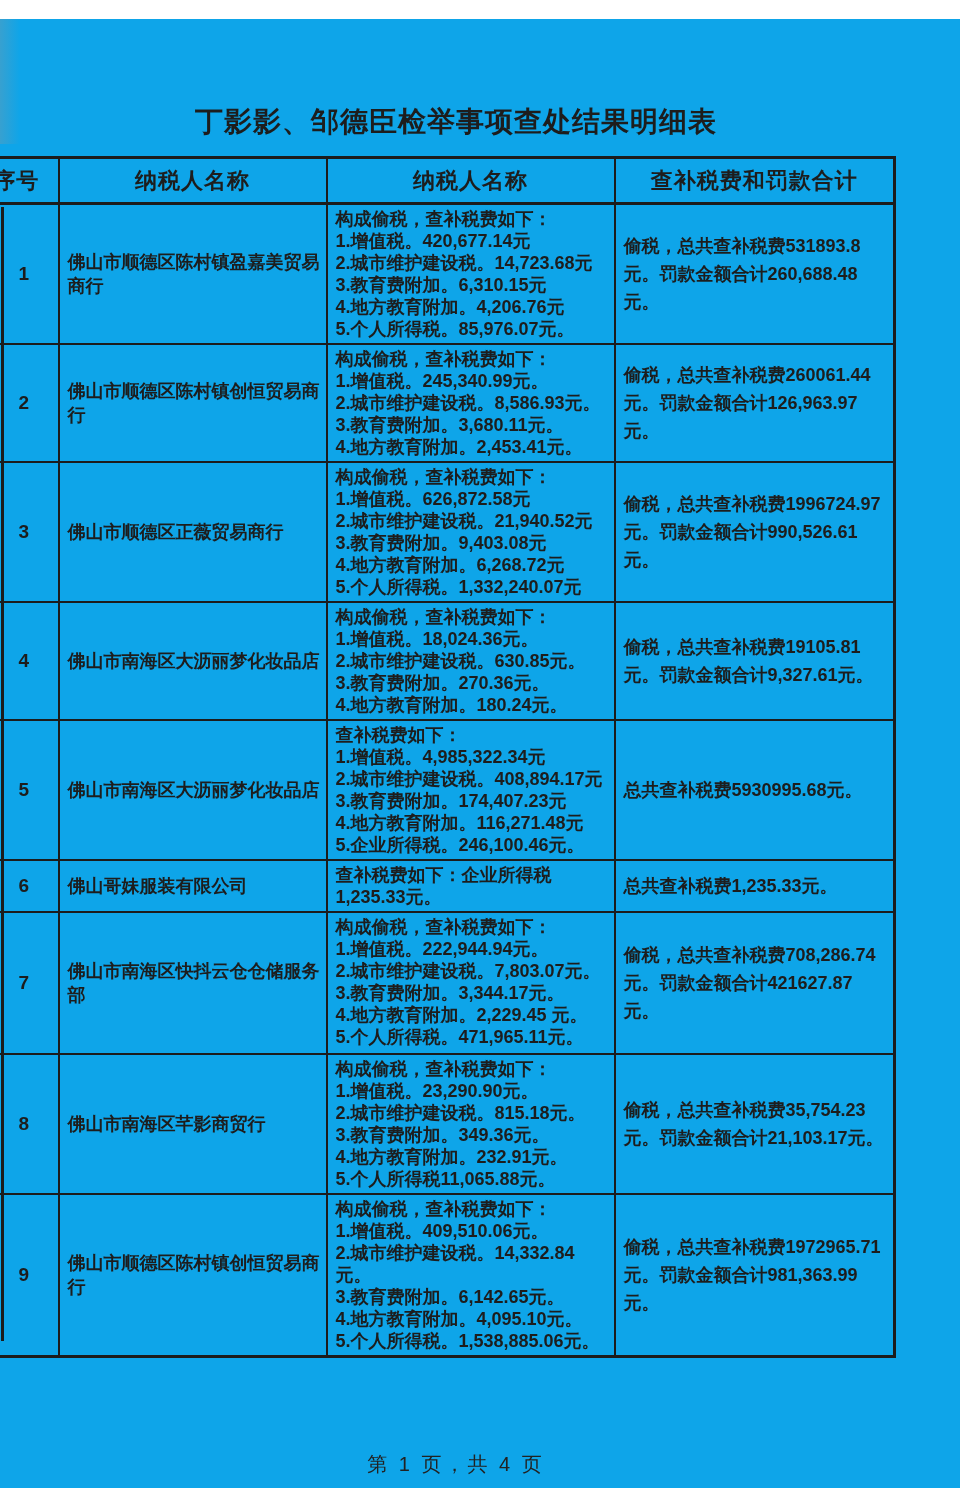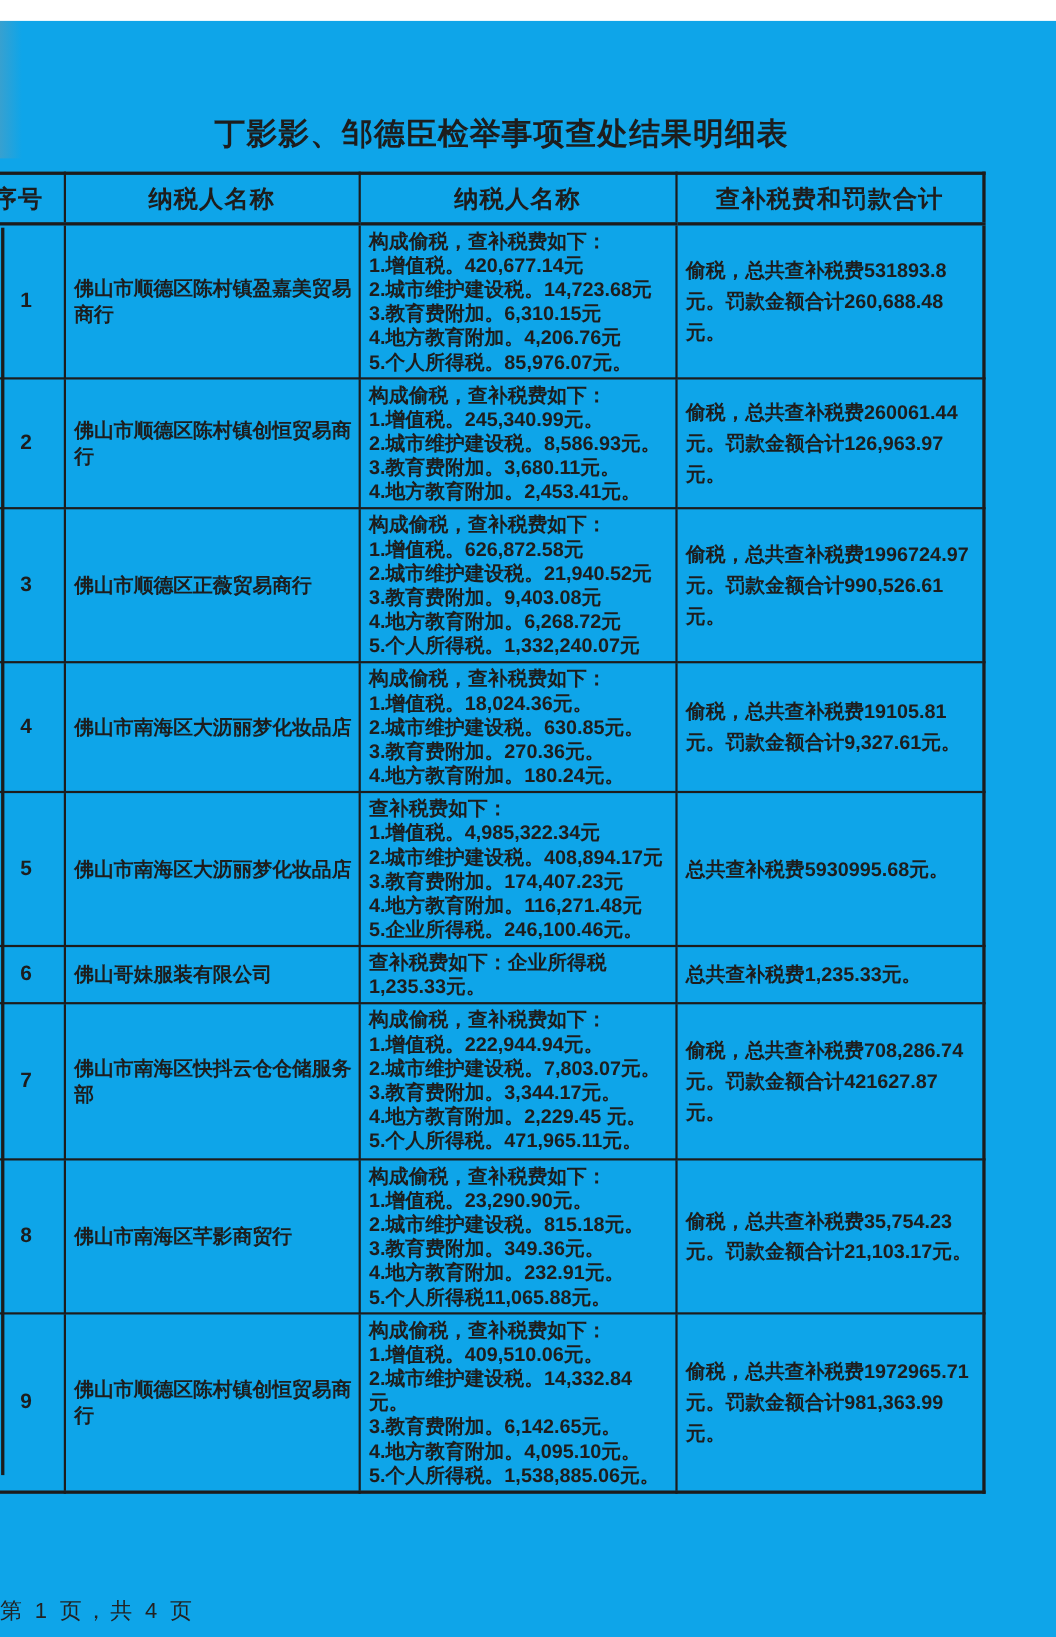--- a/index.html
+++ b/index.html
@@ -78,20 +78,21 @@
   .left-border {
     position: absolute;
     left: 1px; top: 188px;
     width: 3px; height: 1134px;
     background: #1c1c1c;
   }
   .footer {
     position: absolute;
     top: 1432px; left: 0;
     width: 912px;
+    text-align: center;
     font-size: 20px;
     letter-spacing: 3px;
     color: #222;
   }
 </style>
 </head>
 <body>
 
 <div id="page">
 

